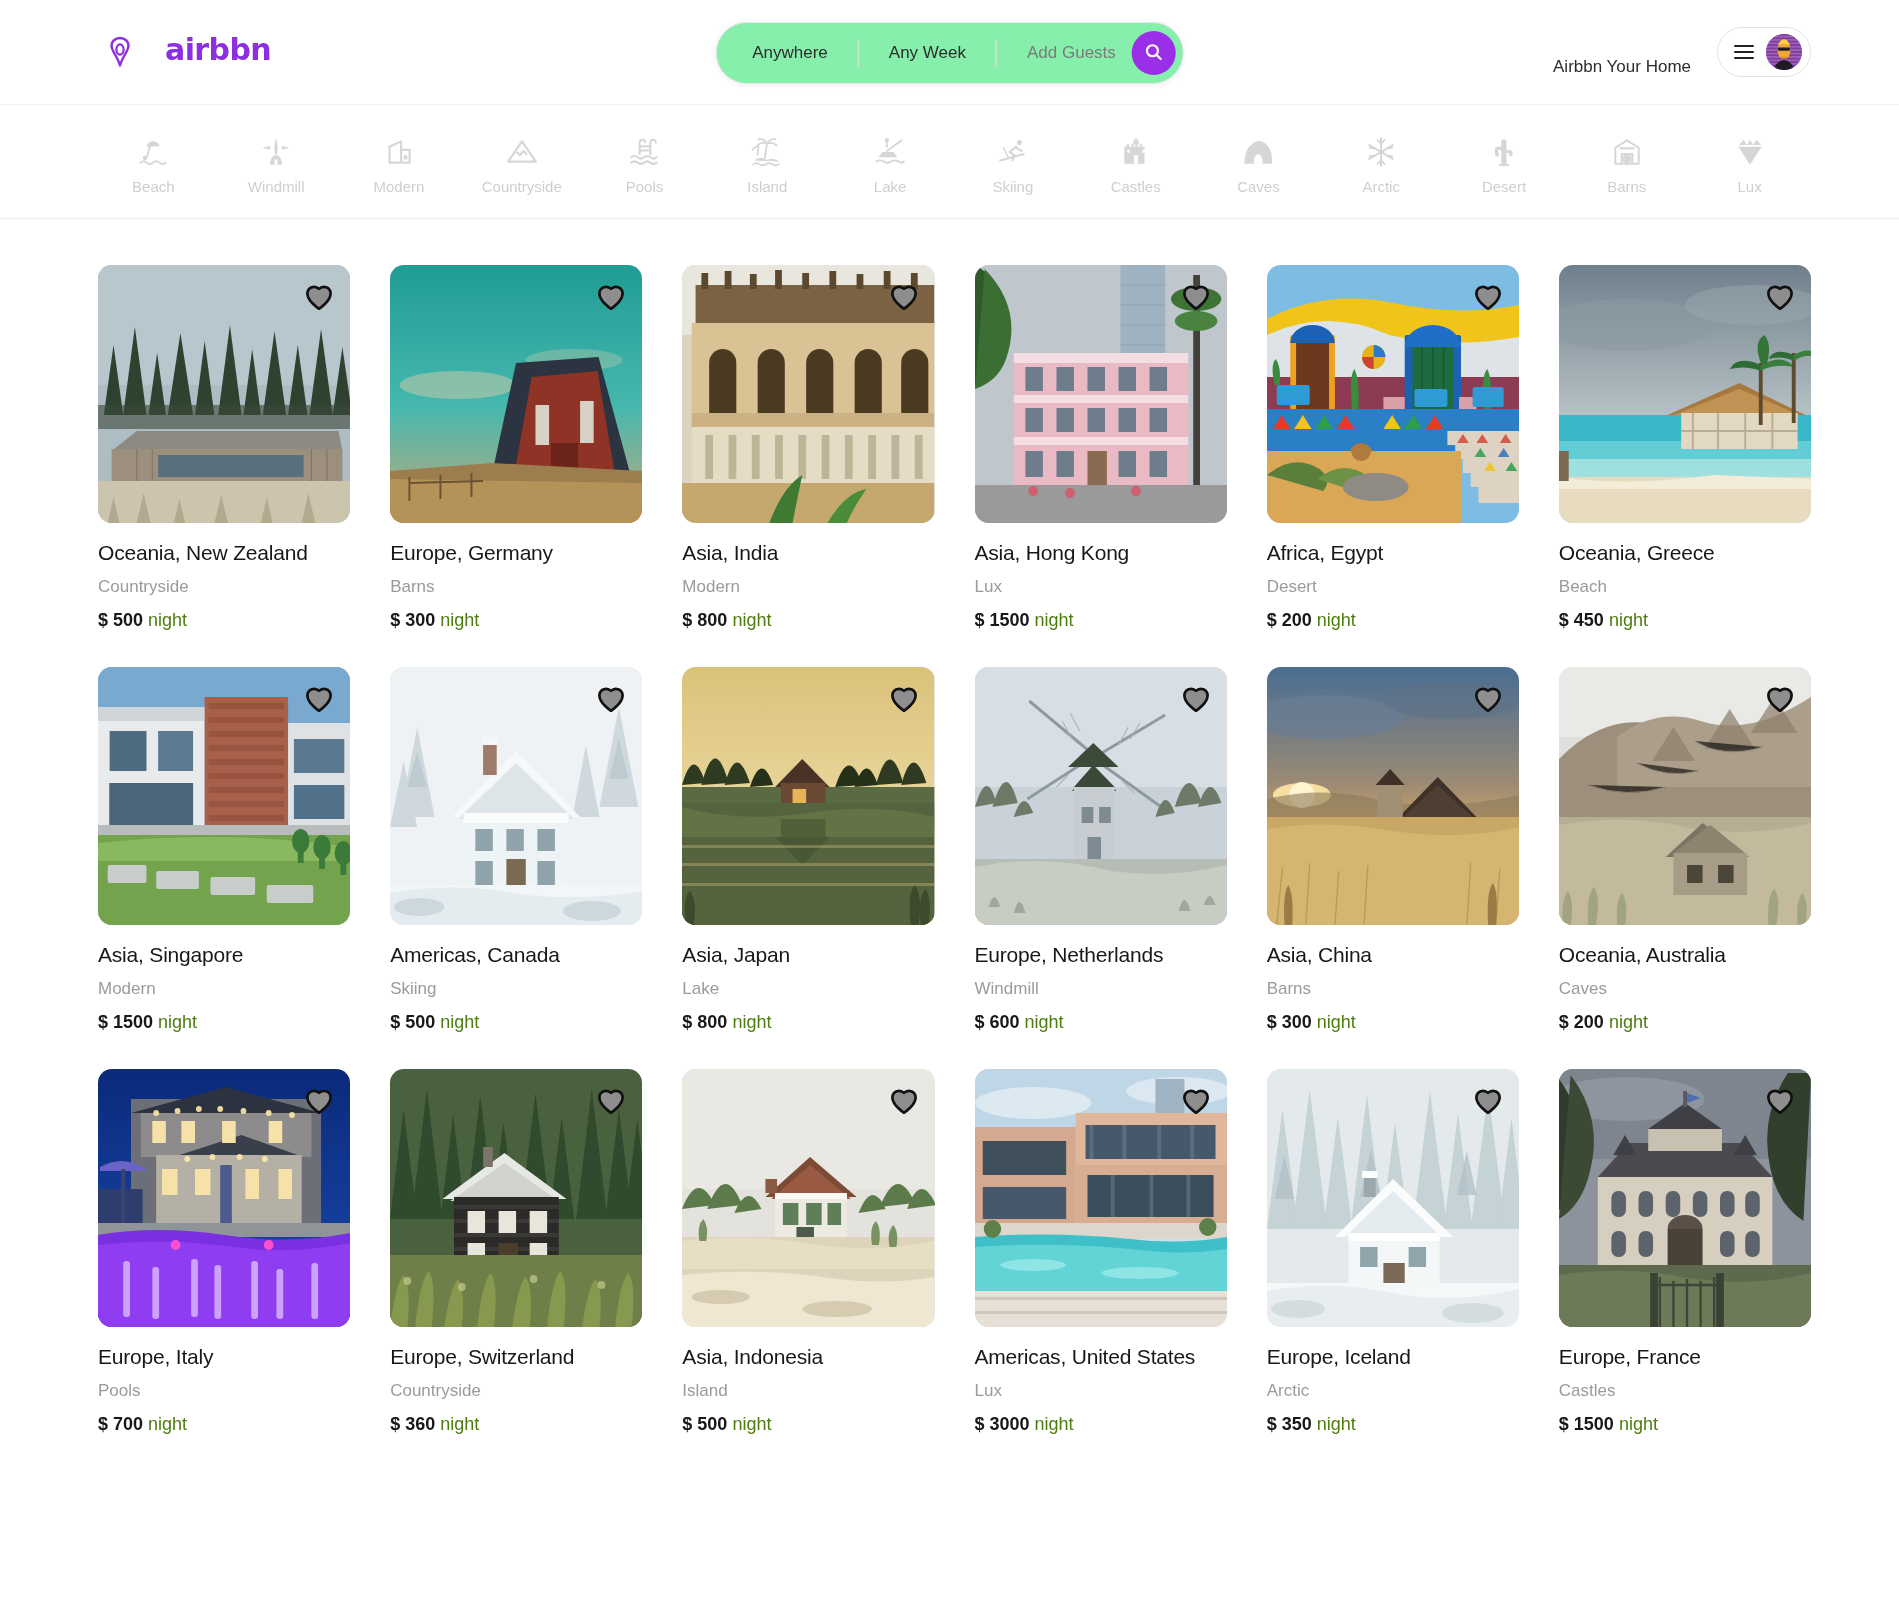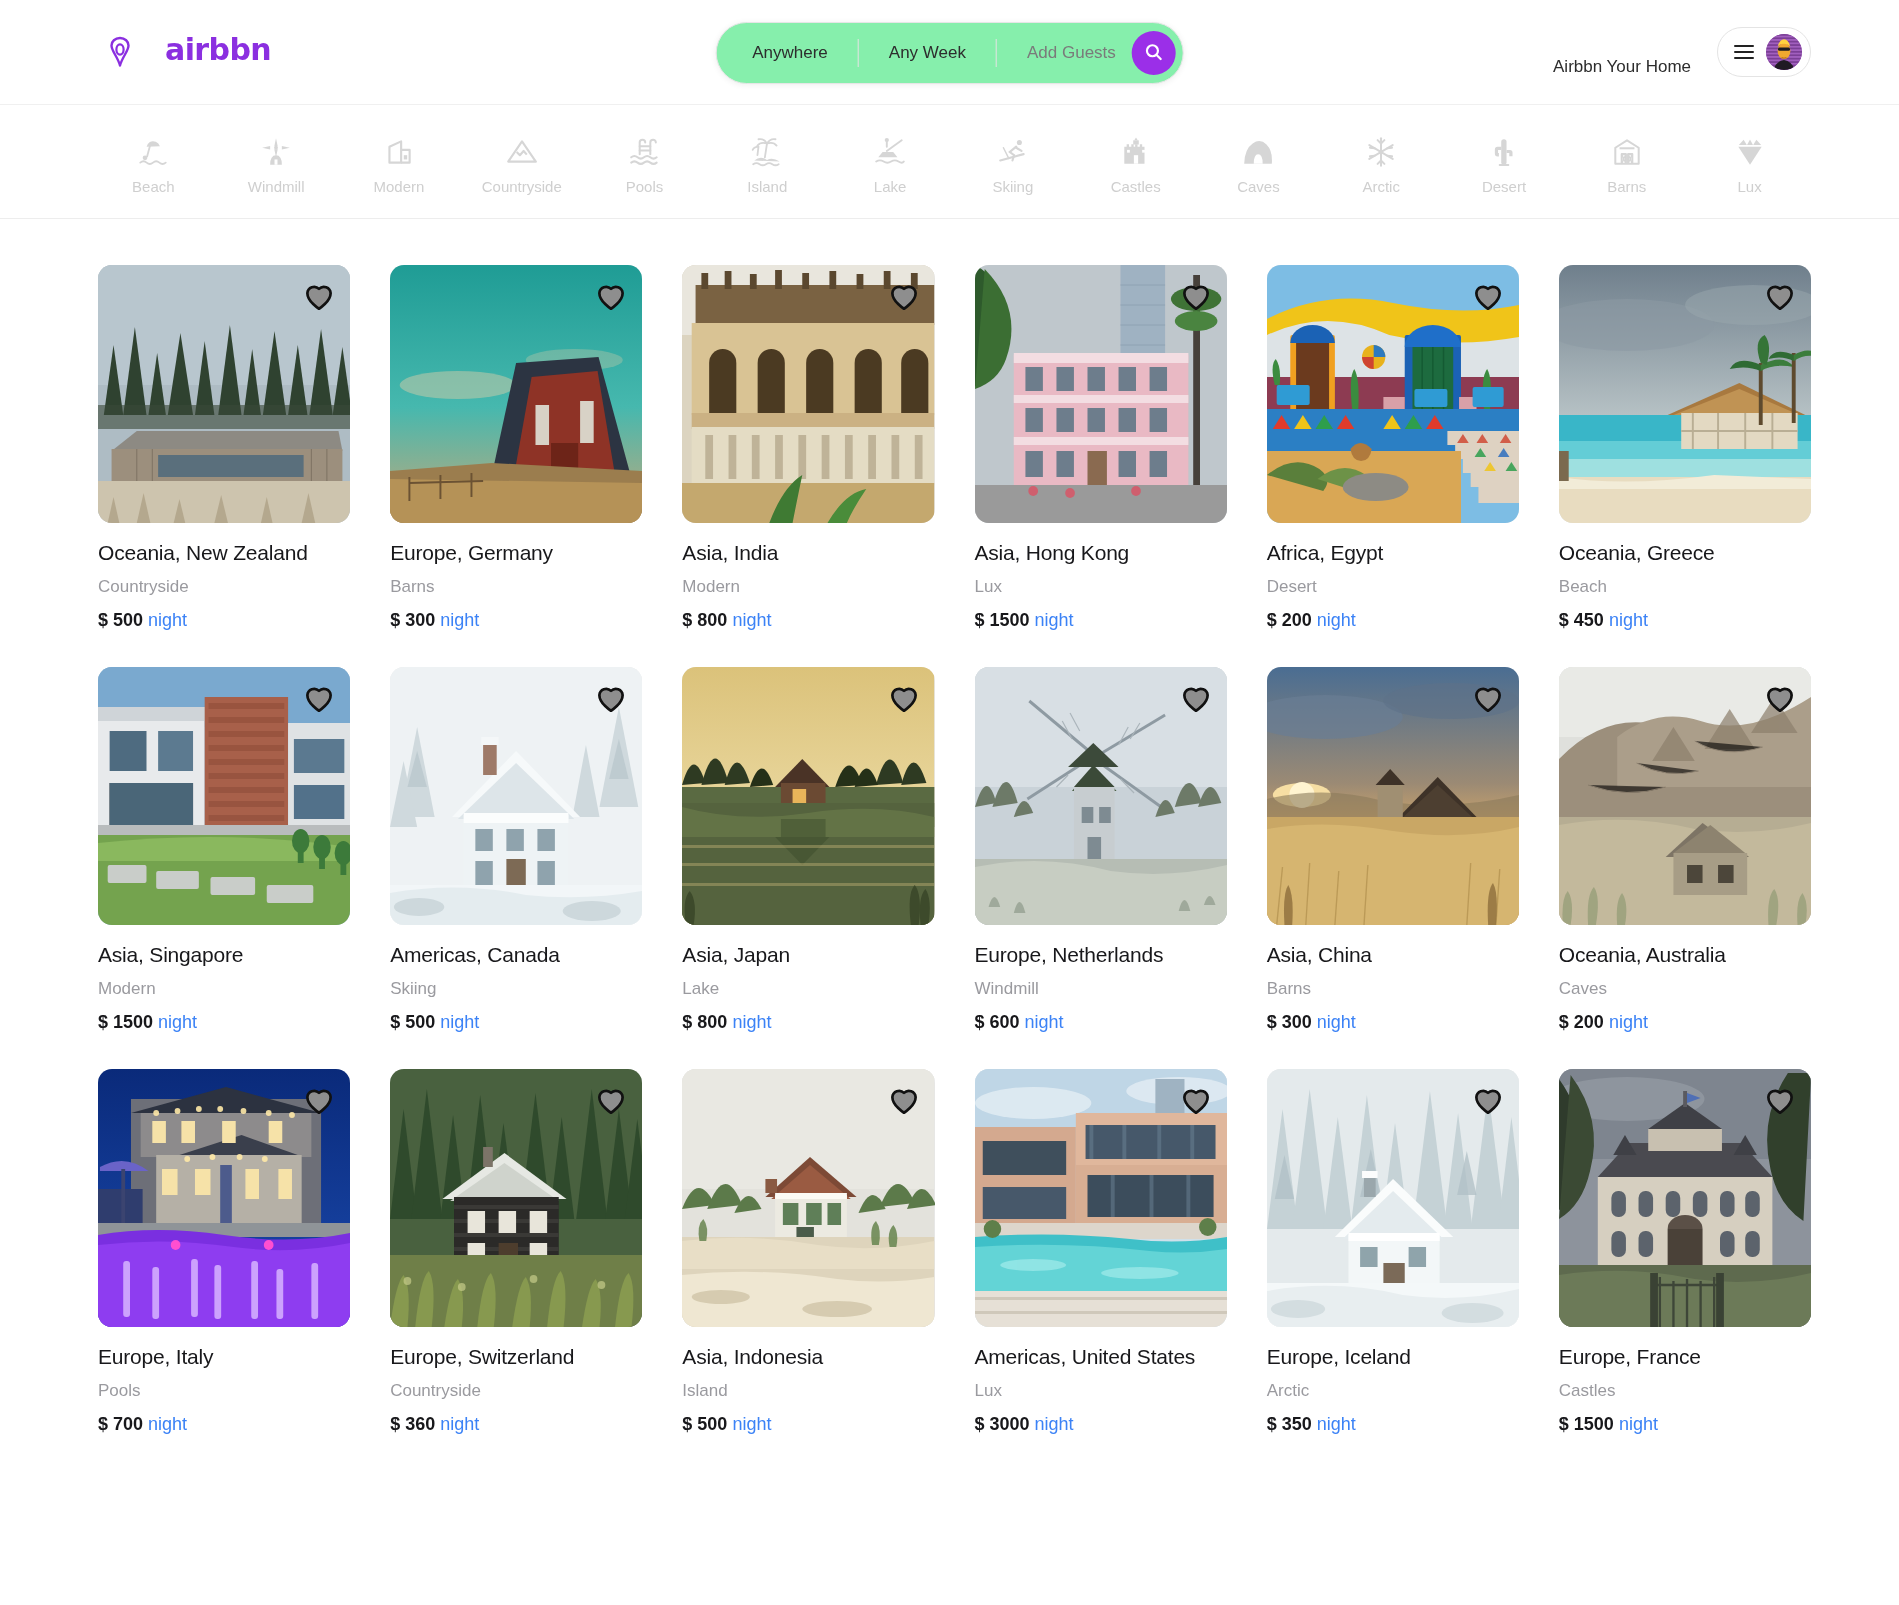--- a/index.html
+++ b/index.html
@@ -166,21 +166,21 @@
     margin-top: 12px;
     font-size: 17px;
     color: #9a9a9f;
   }
   .card-price {
     margin-top: 13px;
     font-size: 18px;
     color: #18181b;
     font-weight: 700;
   }
-  .card-price .unit { color: #3b82f6; font-weight: 400; }
+  .card-price .unit { color: #4d7c0f; font-weight: 400; }
 </style>
 </head>
 <body>
 
 <div class="header">
 
   <div class="logo">
     <span>
       <svg class="logo-mark" viewBox="0 0 40 40">
         <path d="M20 6 C15 6 11.5 9.5 11.5 13.5 C11.5 16 13 19 15 22.5

